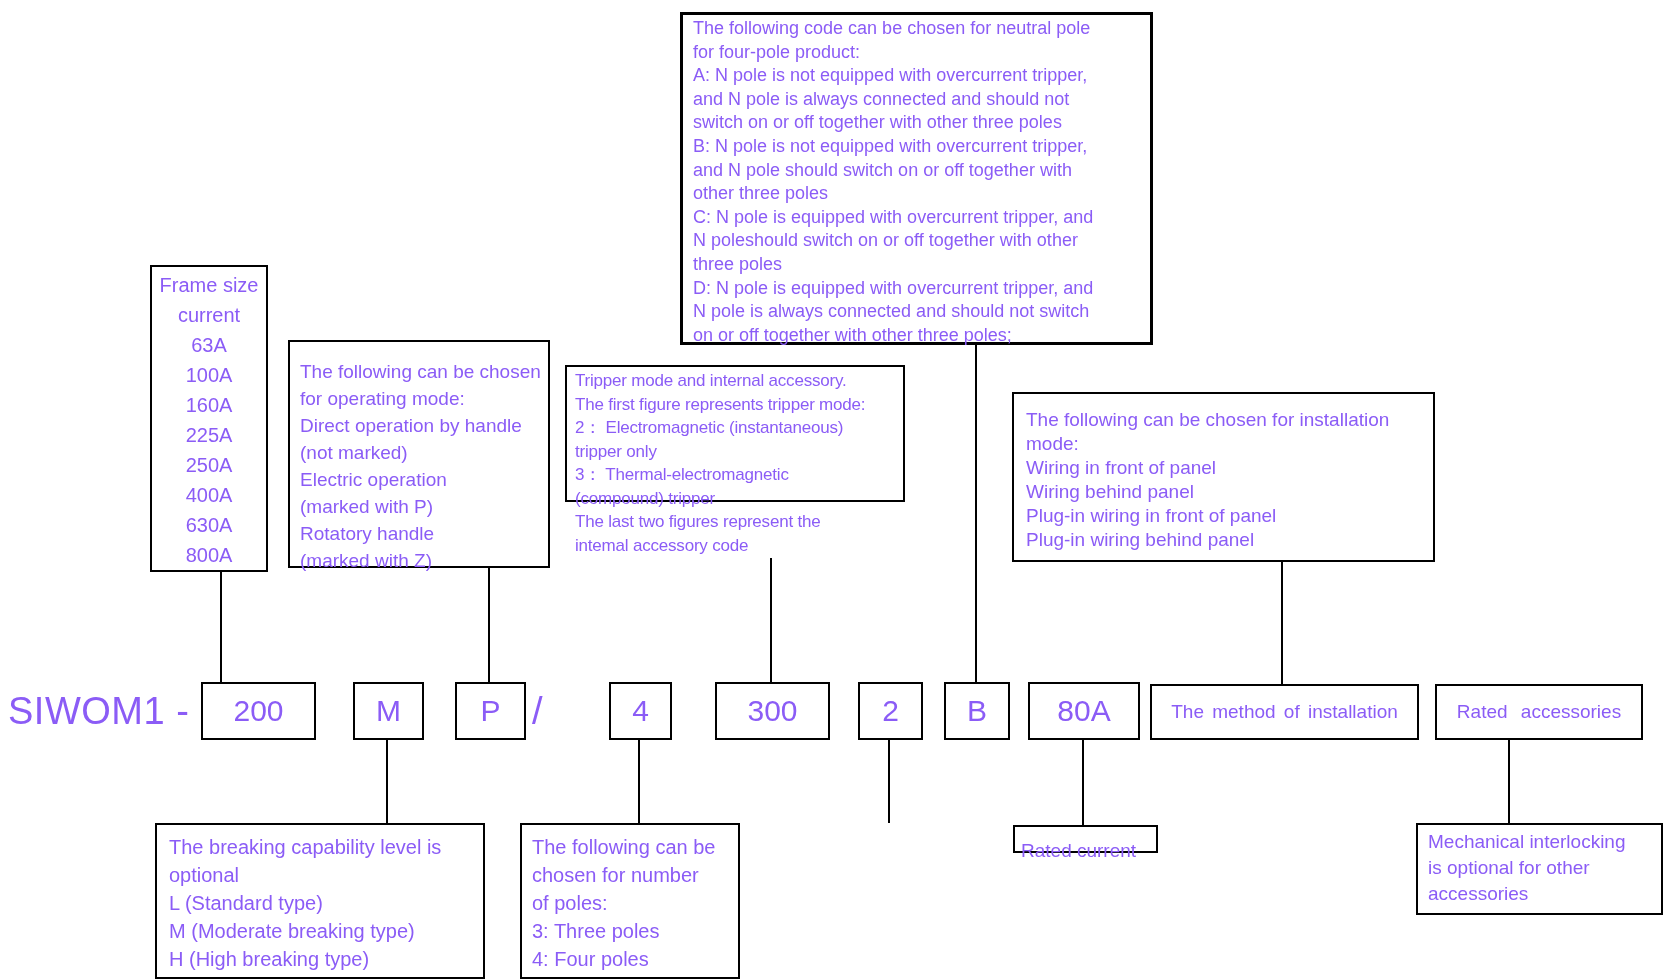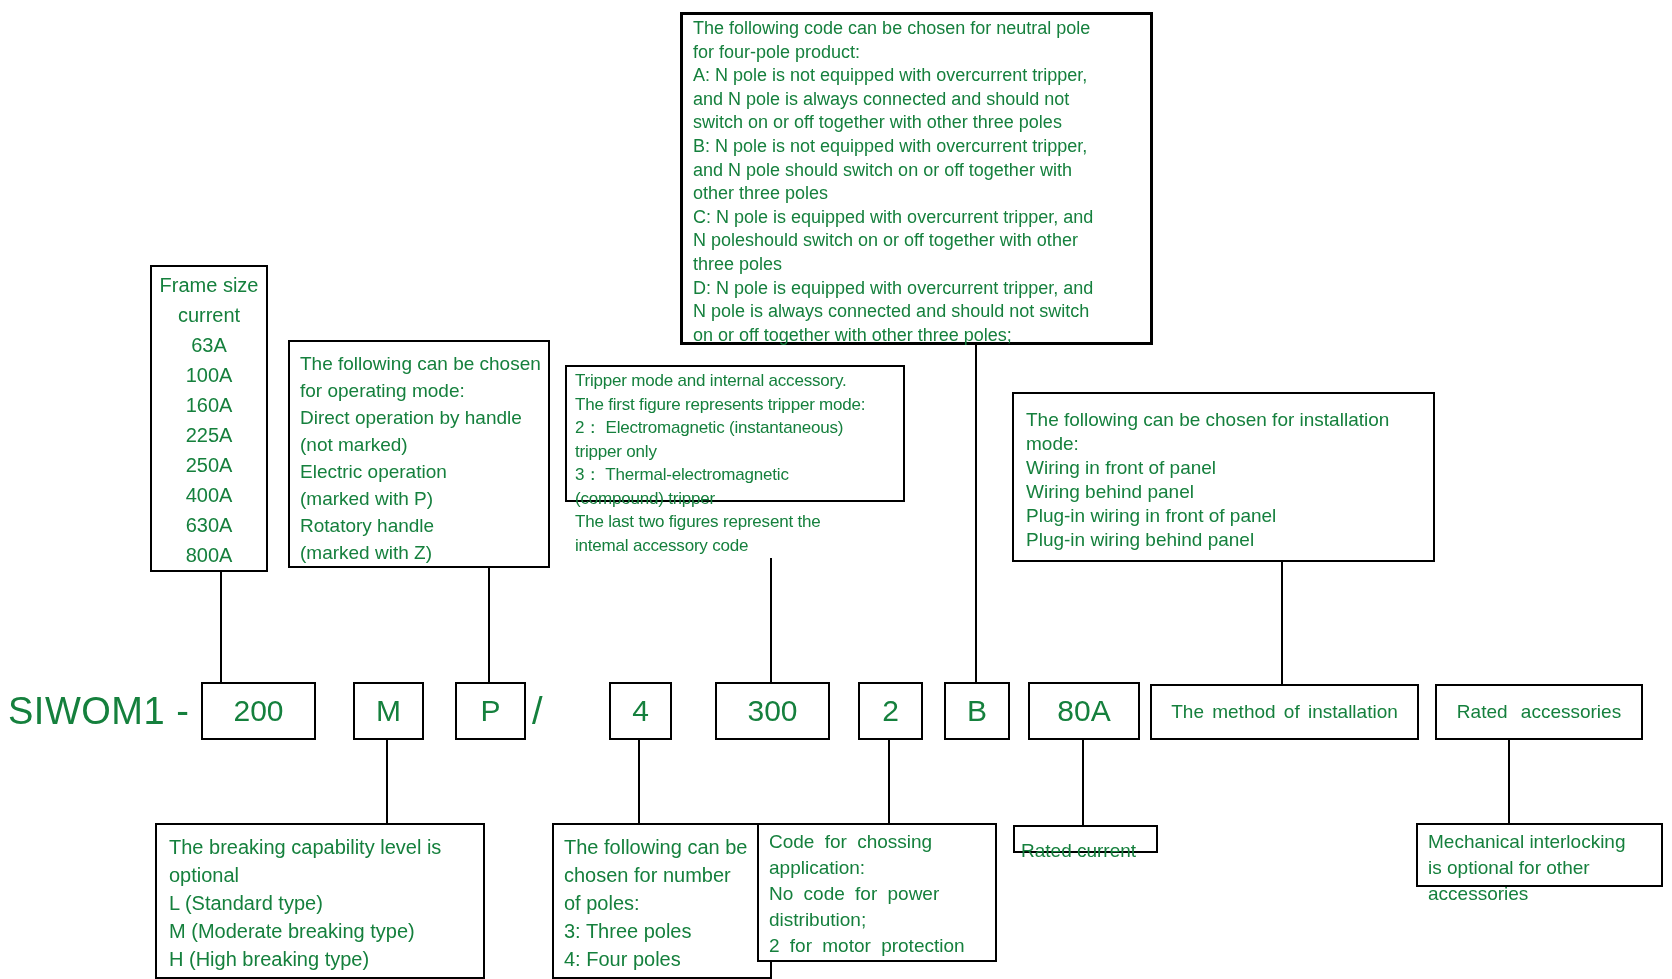--- a/index.html
+++ b/index.html
@@ -1,21 +1,21 @@
 <!DOCTYPE html>
 <html><head>
 <meta charset="utf-8">
 <style>
   html,body{margin:0;padding:0;background:#ffffff;}
   .canvas{
     position:relative;
     width:1672px;height:979px;
     background:#ffffff;
     font-family:"Liberation Sans","DejaVu Sans",sans-serif;
-    color:#15803d;
+    color:#8b5cf6;
   }
   .callout{
     position:absolute;
     box-sizing:border-box;
     border:2px solid #000;
     background:#fff;
     white-space:pre;
     overflow:visible;
   }
   .codebox{
@@ -31,28 +31,28 @@
     display:flex;align-items:center;
     white-space:pre;
   }
   .vline{
     position:absolute;
     width:2px;background:#000;
   }
   
   .neutral-box{left:680px;top:12px;width:473px;height:333px;border-width:3px;font-size:18px;line-height:23.6px;padding:2px 10px;}
   .frame-box{left:150px;top:265px;width:118px;height:307px;font-size:20px;line-height:30px;padding:3px 0;text-align:center;}
-  .op-box{left:288px;top:340px;width:262px;height:228px;font-size:19px;line-height:27px;padding:8px 10px;}
+  .op-box{left:288px;top:340px;width:262px;height:228px;font-size:19px;line-height:27px;padding:16px 10px;}
   .tripper-box{left:565px;top:365px;width:340px;height:137px;font-size:17px;line-height:23.5px;padding:2px 8px;letter-spacing:-0.2px;}
   .install-box{left:1012px;top:392px;width:423px;height:170px;font-size:19px;line-height:24px;padding:14px 12px 0 12px;}
   .breaking-box{left:155px;top:823px;width:330px;height:156px;font-size:20px;line-height:28px;padding:8px 12px;}
-  .poles-box{left:520px;top:823px;width:220px;height:156px;font-size:20px;line-height:28px;padding:8px 10px;margin-left:32px;}
+  .poles-box{left:520px;top:823px;width:220px;height:156px;font-size:20px;line-height:28px;padding:8px 10px;}
   .chossing-box{left:757px;top:823px;width:240px;height:139px;font-size:19px;line-height:26px;padding:4px 10px;word-spacing:5px;}
   .rated-box{left:1013px;top:825px;width:145px;height:28px;font-size:19px;line-height:24px;padding:12px 6px;white-space:pre;box-sizing:border-box;border:2px solid #000;position:absolute;}
-  .mech-box{left:1416px;top:823px;width:247px;height:64px;font-size:19px;line-height:26px;padding:4px 10px;}
+  .mech-box{left:1416px;top:823px;width:247px;height:92px;font-size:19px;line-height:26px;padding:4px 10px;}
   .prefix-text{left:8px;top:682px;height:58px;font-size:38px;letter-spacing:0.5px;}
   .slash-text{left:532px;top:682px;height:58px;font-size:38px;}
   .b-100{left:201px;top:682px;width:115px;height:58px;}
   .b-M{left:353px;top:682px;width:71px;height:58px;}
   .b-P{left:455px;top:682px;width:71px;height:58px;}
   .b-4{left:609px;top:682px;width:63px;height:58px;}
   .b-300{left:715px;top:682px;width:115px;height:58px;}
   .b-2{left:858px;top:682px;width:65px;height:58px;}
   .b-B{left:944px;top:682px;width:66px;height:58px;}
   .b-80A{left:1028px;top:682px;width:112px;height:58px;}
@@ -123,25 +123,20 @@
   <div class="callout breaking-box">The breaking capability level is
 optional
 L (Standard type)
 M (Moderate breaking type)
 H (High breaking type)</div>
   <div class="callout poles-box">The following can be
 chosen for number
 of poles:
 3: Three poles
 4: Four poles</div>
-  <div class="callout chossing-box">Code for chossing
-application:
-No code for power
-distribution;
-2 for motor protection</div>
   <div class="rated-box">Rated current</div>
   <div class="callout mech-box">Mechanical interlocking
 is optional for other
 accessories</div>
 
   <div class="plain prefix-text">SIWOM1 -</div>
   <div class="codebox b-100">200</div>
   <div class="codebox b-M">M</div>
   <div class="codebox b-P">P</div>
   <div class="plain slash-text">/</div>

